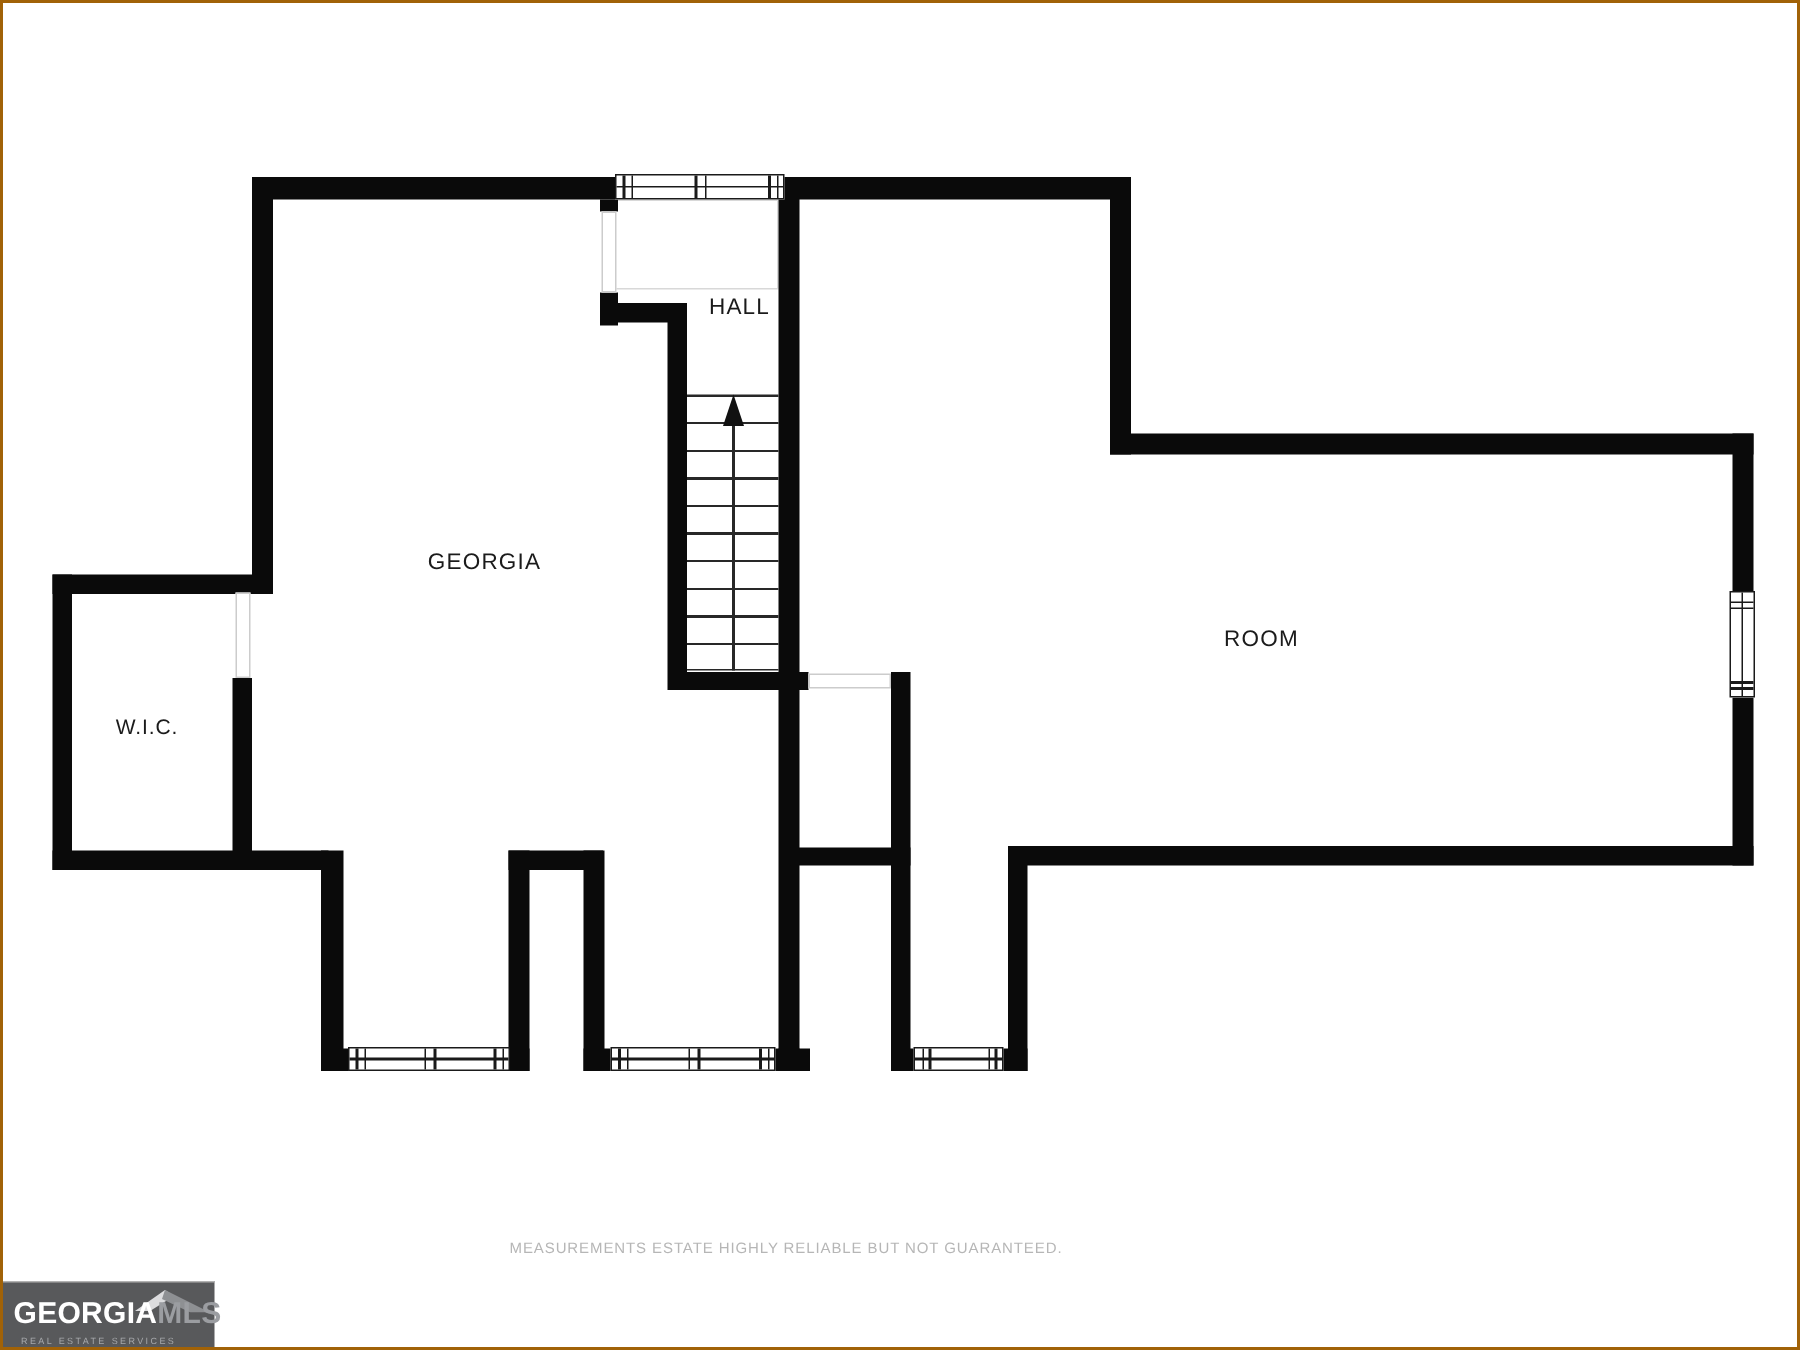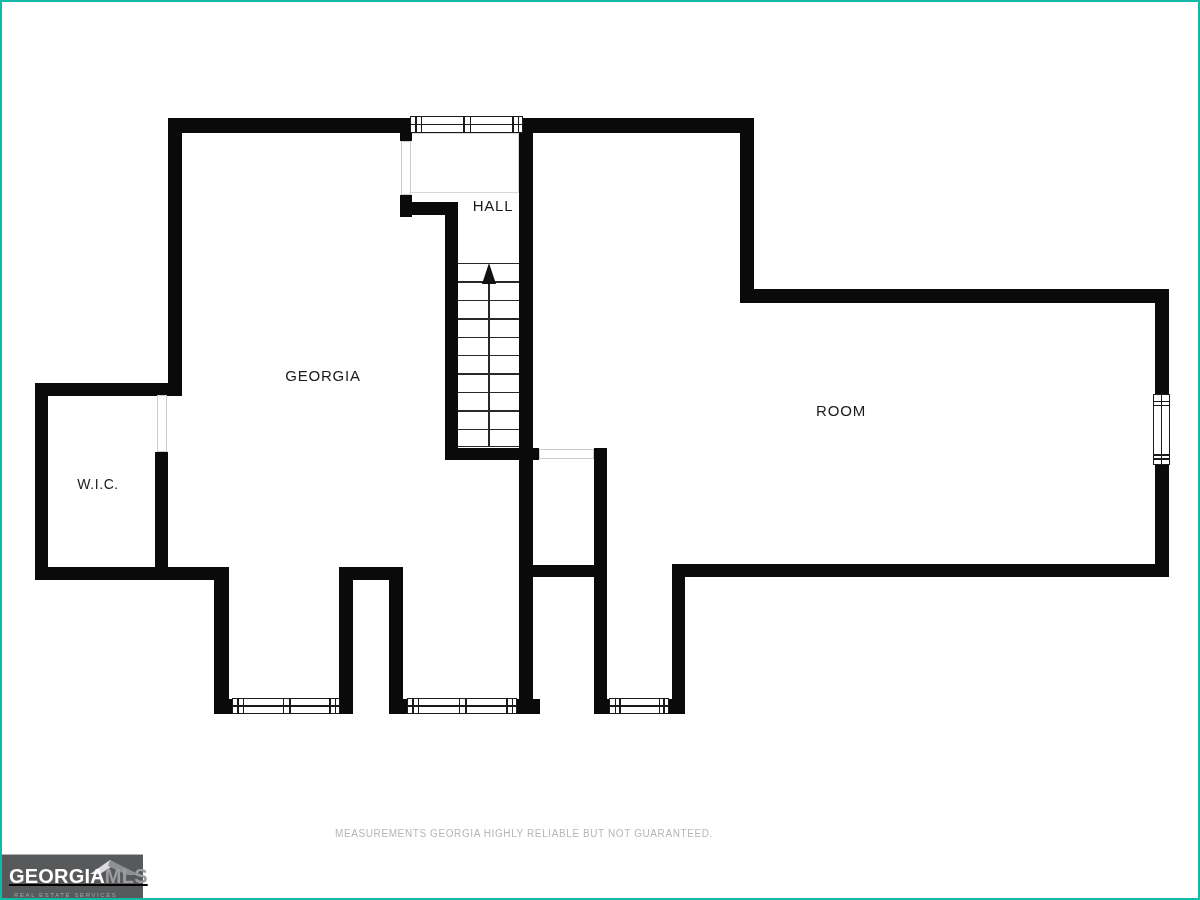--- a/index.html
+++ b/index.html
@@ -1,18 +1,18 @@
 <!DOCTYPE html>
 <html><head>
 <meta charset="utf-8">
 <style>
   html,body{margin:0;padding:0;background:#fff;}
   .canvas{
     position:relative;width:1200px;height:900px;background:#ffffff;
-    box-sizing:border-box;border:2px solid #14b8a6;overflow:hidden;
+    box-sizing:border-box;border:2px solid #a16207;overflow:hidden;
     font-family:"Liberation Sans",sans-serif;
   }
   .wall{position:absolute;background:#0a0a0a;}
   .opening{position:absolute;background:#ffffff;border:1px solid #cccccc;box-sizing:border-box;}
   .nook{position:absolute;border:1px solid #d8d8d8;box-sizing:border-box;background:#ffffff;}
   .window-h,.window-v{position:absolute;background:#ffffff;border:1.5px solid #1a1a1a;box-sizing:border-box;}
   .window-h::before{content:"";position:absolute;left:0;right:0;top:50%;height:1.5px;margin-top:-1px;background:#1a1a1a;}
   .window-v::before{content:"";position:absolute;top:0;bottom:0;left:50%;width:1.5px;margin-left:-1px;background:#1a1a1a;}
   .mull{position:absolute;top:0;bottom:0;width:1.5px;background:#1a1a1a;display:block;}
   .mull-h{position:absolute;left:0;right:0;height:1.5px;background:#1a1a1a;display:block;}
@@ -30,21 +30,21 @@
   }
   .label.small{font-size:14px;letter-spacing:0.6px;}
   .footer-text{
     position:absolute;left:522px;top:831px;transform:translate(-50%,-50%);
     font-size:10px;letter-spacing:0.6px;color:#b6b6b6;white-space:nowrap;
   }
   .logo{
     position:absolute;left:0;top:852px;width:141px;height:48px;
     background:#58595b;border-top:1px solid #b2b2b2;box-sizing:border-box;
   }
-  .logo-row{position:absolute;left:7px;top:11px;font-weight:bold;font-size:20px;line-height:1;letter-spacing:0.2px;text-decoration:underline;}
+  .logo-row{position:absolute;left:7px;top:11px;font-weight:bold;font-size:20px;line-height:1;letter-spacing:0.2px;}
   .logo-georgia{color:#ffffff;}
   .logo-mls{color:#9b9da1;}
   .logo-tag{position:absolute;left:12px;top:37px;font-size:6px;letter-spacing:1.6px;color:#a6a8ab;white-space:nowrap;}
   .roof{position:absolute;left:88px;top:2px;}
 </style>
 </head>
 <body>
 
 <div class="canvas">
   <div>
@@ -123,25 +123,25 @@
     </div>
 
     <div>
       <div class="treads"></div>
       <div class="stair-shaft"></div>
       <div class="stair-arrow"></div>
     </div>
 
     <div class="label" style="left:491px;top:203px">HALL</div>
     <div class="label" style="left:321px;top:373px">GEORGIA</div>
-    <div class="label" style="left:839px;top:408px">ROOM</div>
+    <div class="label" style="left:839px;top:424px">ROOM</div>
     <div class="label small" style="left:96px;top:482px">W.I.C.</div>
   </div>
 
-  <div class="footer-text">MEASUREMENTS GEORGIA HIGHLY RELIABLE BUT NOT GUARANTEED.</div>
+  <div class="footer-text">MEASUREMENTS ESTATE HIGHLY RELIABLE BUT NOT GUARANTEED.</div>
 
   <div class="logo">
     <svg class="roof" width="50" height="18" viewBox="0 0 50 18">
       <polygon points="0,17 20,3 26,7 10,17" fill="#dcdcde"></polygon>
       <polygon points="20,3 50,18 37,18 18,9" fill="#8e9093"></polygon>
     </svg>
     <div class="logo-row">
       <span class="logo-georgia">GEORGIA</span><span class="logo-mls">MLS</span>
     </div>
     <div class="logo-tag">REAL ESTATE SERVICES</div>

